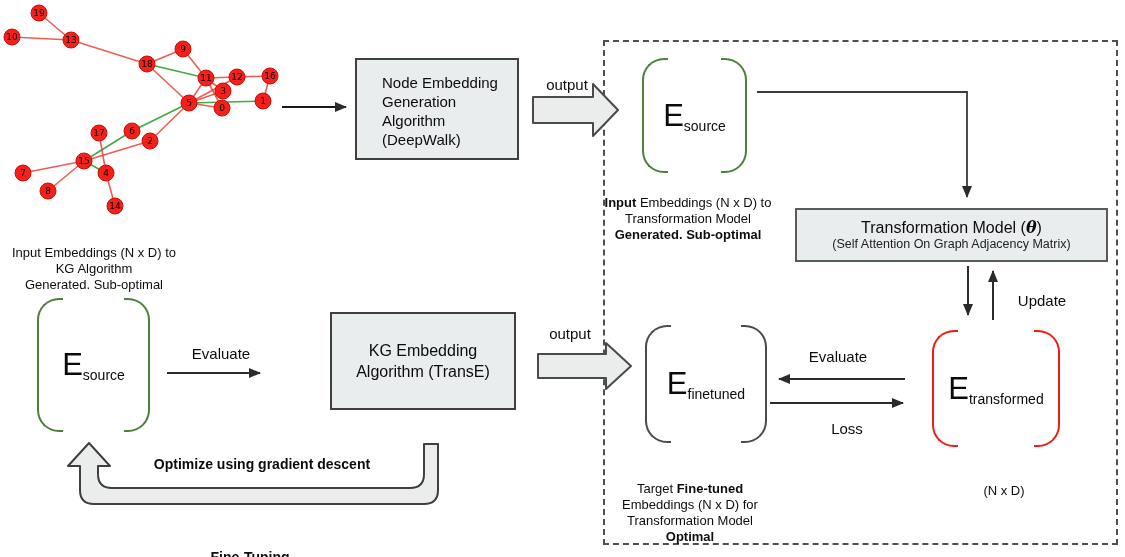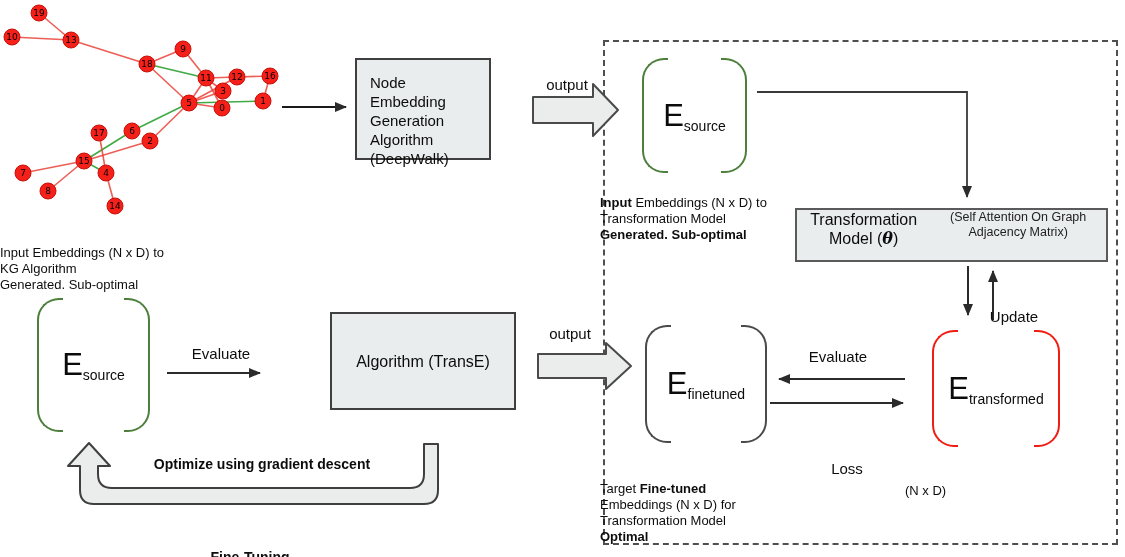--- a/index.html
+++ b/index.html
@@ -7,45 +7,45 @@
   body { font-family:"Liberation Sans", sans-serif; color:#111; }
   .canvas { position:relative; width:1125px; height:557px; background:#fff; overflow:hidden;border-radius:30px; }
 
   svg.layer { position:absolute; left:0; top:0; pointer-events:none; }
 
   .dashed-box { position:absolute; left:603px; top:40px; width:515px; height:505px;
                 border:2px dashed #4f4f4f; }
 
   .box { position:absolute; background:#eaeded; border:2px solid #3f3f3f;
          font-size:15px; line-height:19px; color:#0c0c0c; }
-  .box.node-embed { left:355px; top:58px; width:136px; height:102px; padding:13px 8px 0 13px; text-align:left; }
+  .box.node-embed { left:355px; top:58px; width:164px; height:102px; padding:13px 8px 0 25px; text-align:left; }
   .box.kg { left:330px; top:312px; width:186px; height:98px; display:flex; flex-direction:column;
             justify-content:center; text-align:center; font-size:16px; line-height:21px; }
   .box.transform { left:795px; top:208px; width:313px; height:54px; border-color:#5a5a5a;
-                   display:flex; flex-direction:row; justify-content:center; text-align:center; }
+                   display:flex; flex-direction:column; justify-content:center; text-align:center; }
   .box.transform .t1 { font-size:16px; line-height:19px; }
   .box.transform .t1 .theta { font-style:italic; font-weight:bold; font-family:"DejaVu Serif", serif; }
   .box.transform .t2 { font-size:12.5px; line-height:15px; color:#222; }
 
   .embed { position:absolute; }
   .br { position:absolute; top:0; bottom:0; width:26px; }
   .br-l { left:0; border:2px solid #4d7f3d; border-right:none; border-radius:22px 0 0 22px; }
   .br-r { right:0; border:2px solid #4d7f3d; border-left:none; border-radius:0 22px 22px 0; }
   .embed.green .br-l, .embed.green .br-r { border-color:#4d7f3d; }
   .embed.gray  .br-l, .embed.gray  .br-r { border-color:#4a4a4a; }
   .embed.red   .br-l, .embed.red   .br-r { border-color:#ef1d14; }
   .elabel { position:absolute; inset:0; display:flex; align-items:center; justify-content:center; color:#0b0b0b; }
   .ebase { font-size:31px; }
   .esub  { font-size:14px; position:relative; top:10px; }
 
   .lbl { position:absolute; transform:translate(-50%,-50%); white-space:nowrap;
          font-size:15px; color:#0d0d0d; }
   .lbl.small { font-size:14px;font-weight:bold; }
 
-  .cap { position:absolute; text-align:left; font-size:13px; line-height:16px; color:#0d0d0d; }
+  .cap { position:absolute; text-align:center; font-size:13px; line-height:16px; color:#0d0d0d; }
 </style>
 </head>
 <body>
 
 <div class="canvas">
 
   <svg class="layer" id="graph-svg" width="340" height="230">
       <line x1="39" y1="13" x2="71" y2="40" stroke="#ea4238" stroke-width="1.6" stroke-opacity="0.85"></line>
       <line x1="12" y1="37" x2="71" y2="40" stroke="#ea4238" stroke-width="1.6" stroke-opacity="0.85"></line>
       <line x1="71" y1="40" x2="147" y2="64" stroke="#ea4238" stroke-width="1.6" stroke-opacity="0.85"></line>
@@ -143,20 +143,21 @@
   </svg>
 
   <div class="box node-embed">
     <div>Node Embedding</div>
     <div>Generation</div>
     <div>Algorithm</div>
     <div>(DeepWalk)</div>
   </div>
 
   <div class="box kg">
+    <div>KG Embedding</div>
     <div>Algorithm (TransE)</div>
   </div>
 
   <div class="box transform">
     <div class="t1"><span>Transformation Model (</span><span class="theta">θ</span><span>)</span></div>
     <div class="t2">(Self Attention On Graph Adjacency Matrix)</div>
   </div>
 
   <div class="embed green" style="left:37px; top:298px; width:113px; height:134px;">
     <div class="br br-l"></div>
@@ -191,22 +192,22 @@
     <div class="elabel">
         <span class="ebase">E</span>
         <span class="esub">transformed</span>
       </div>
   </div>
 
   <div class="lbl" style="left:567px; top:84px;">output</div>
   <div class="lbl" style="left:570px; top:333px;">output</div>
   <div class="lbl" style="left:221px; top:353px;">Evaluate</div>
   <div class="lbl" style="left:838px; top:356px;">Evaluate</div>
-  <div class="lbl" style="left:847px; top:428px;margin-top:40px;">Loss</div>
-  <div class="lbl" style="left:1014px; top:300px;margin-top:16px;">Update</div>
+  <div class="lbl" style="left:847px; top:428px;">Loss</div>
+  <div class="lbl" style="left:1042px; top:300px;">Update</div>
   <div class="lbl small" style="left:262px; top:464px;">Optimize using gradient descent</div>
   <div class="lbl small" style="left:250px; top:525px;margin-top:32px;">Fine-Tuning</div>
 
   <div class="cap" style="left:0px; top:245px; width:188px;">
     <div>Input Embeddings (N x D) to</div>
     <div>KG Algorithm</div>
     <div>Generated. Sub-optimal</div>
   </div>
 
   <div class="cap" style="left:600px; top:195px; width:176px;">

